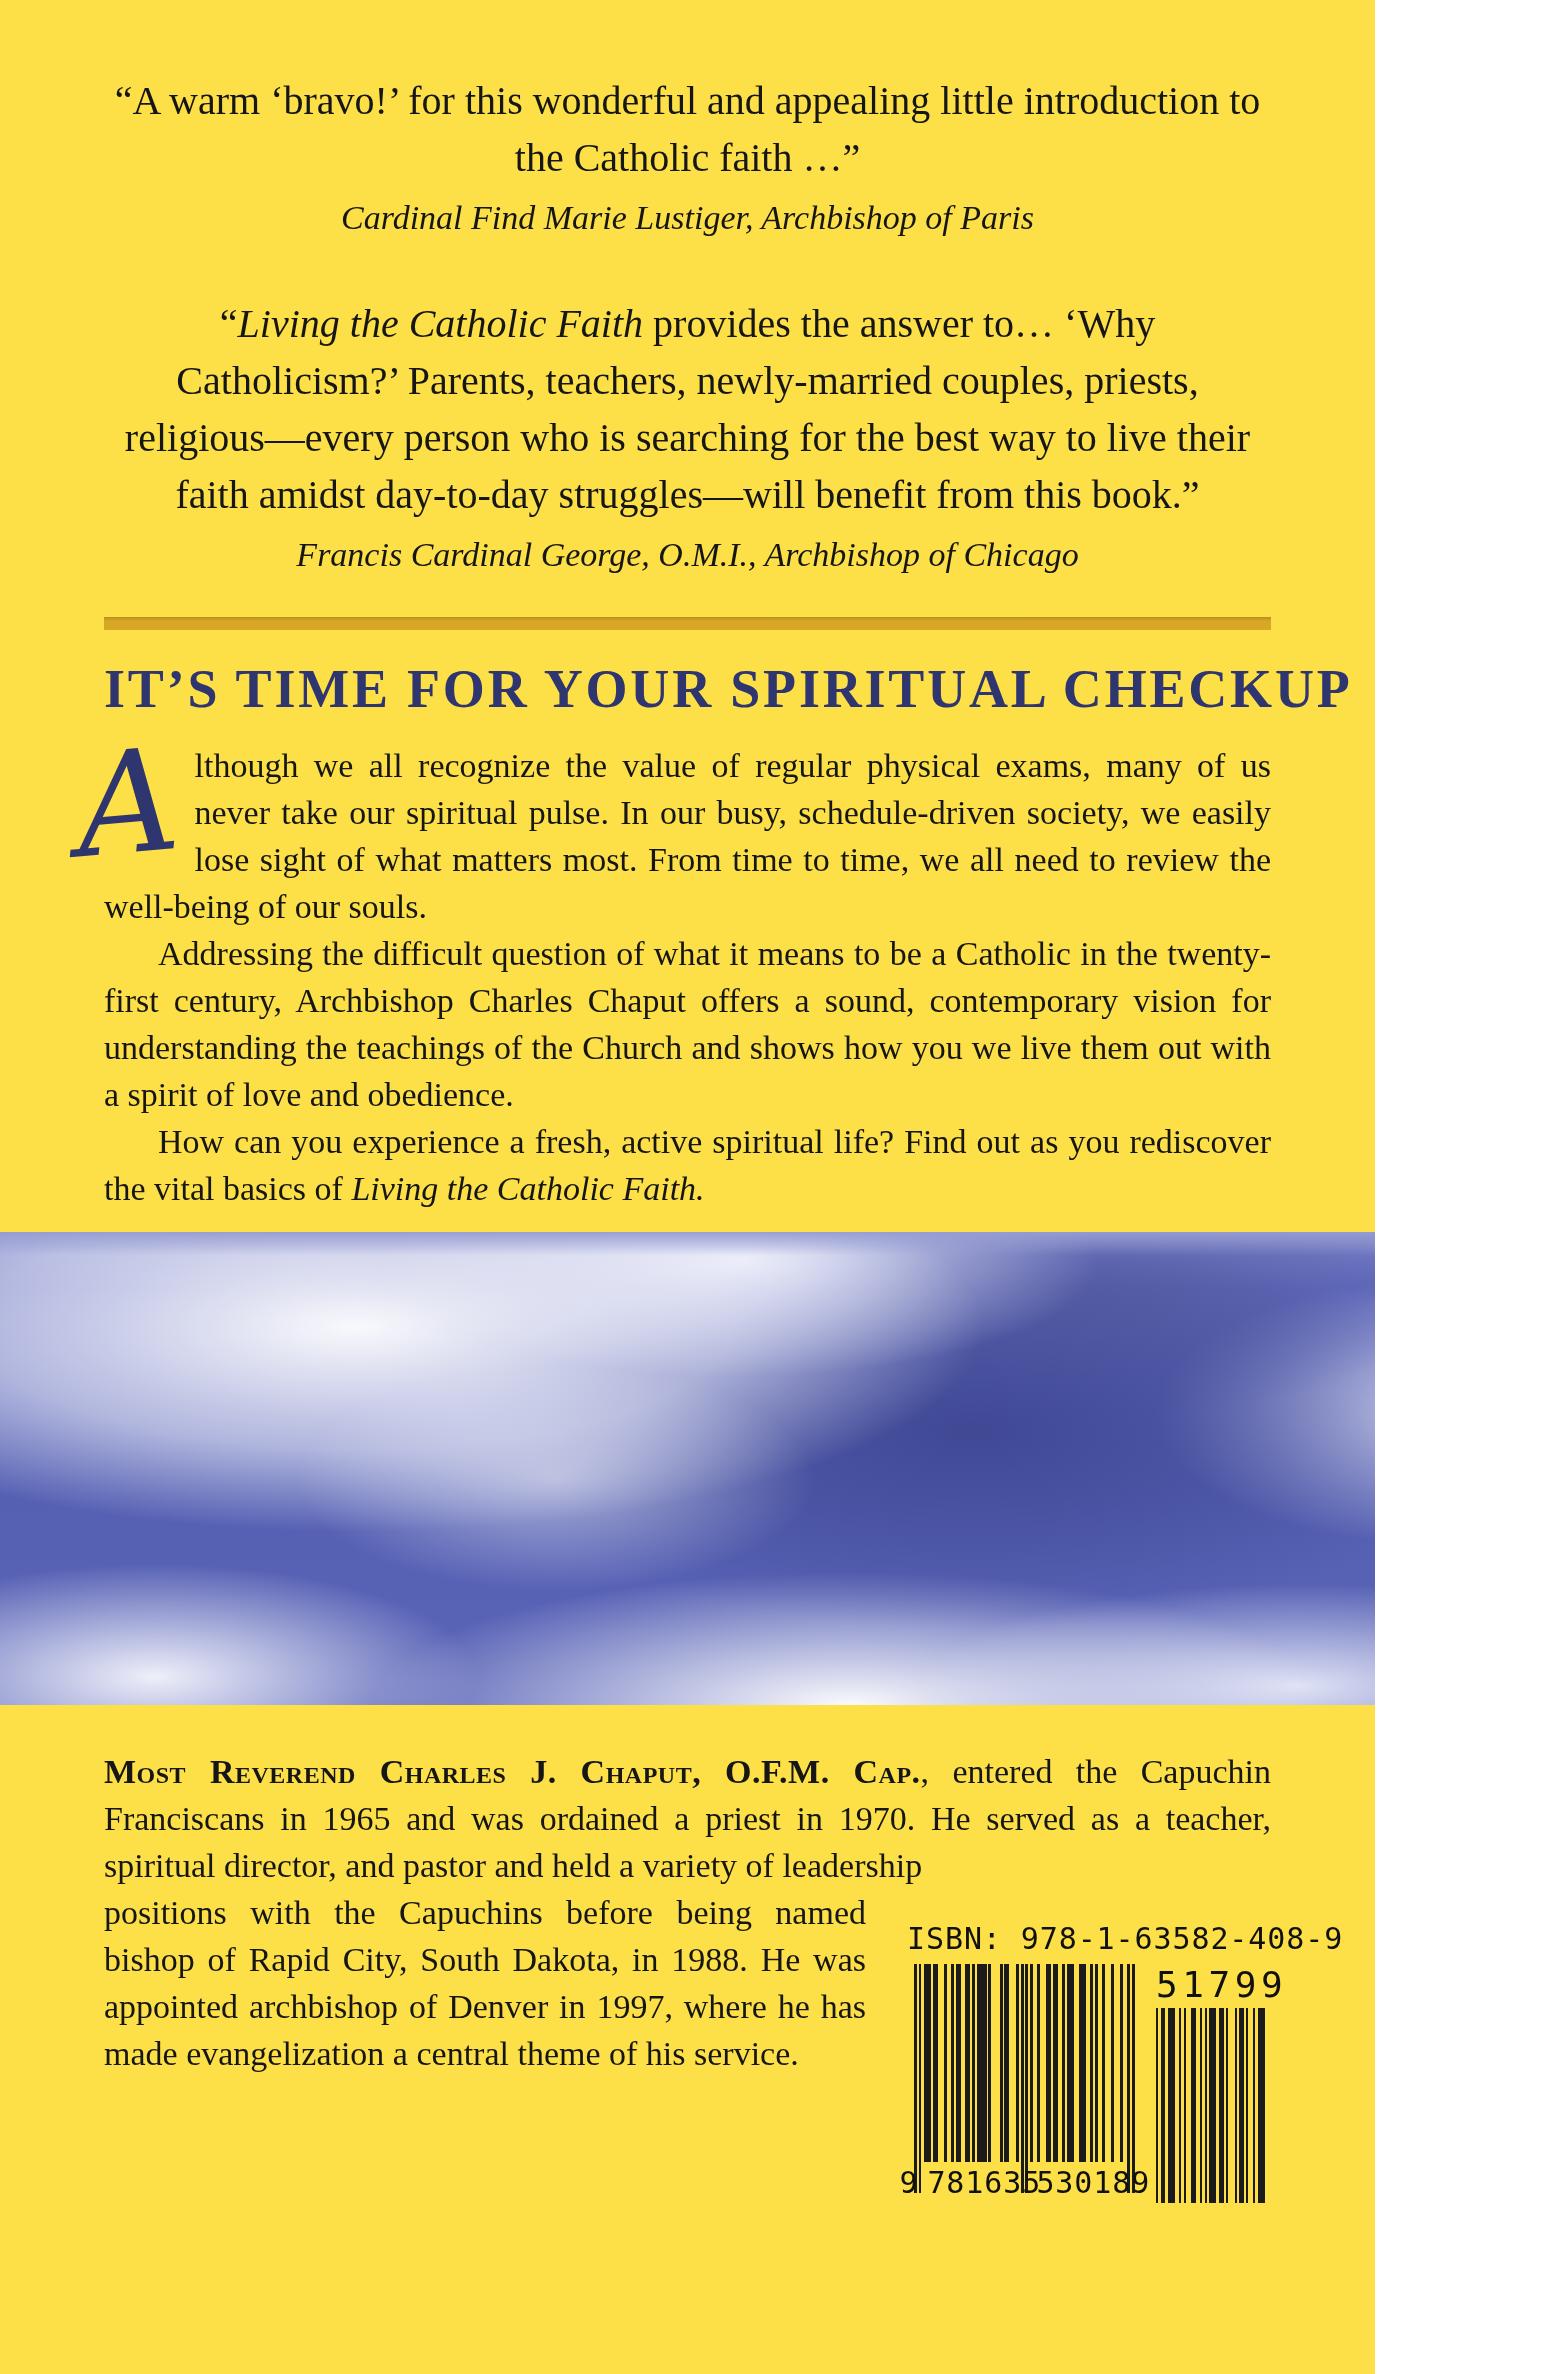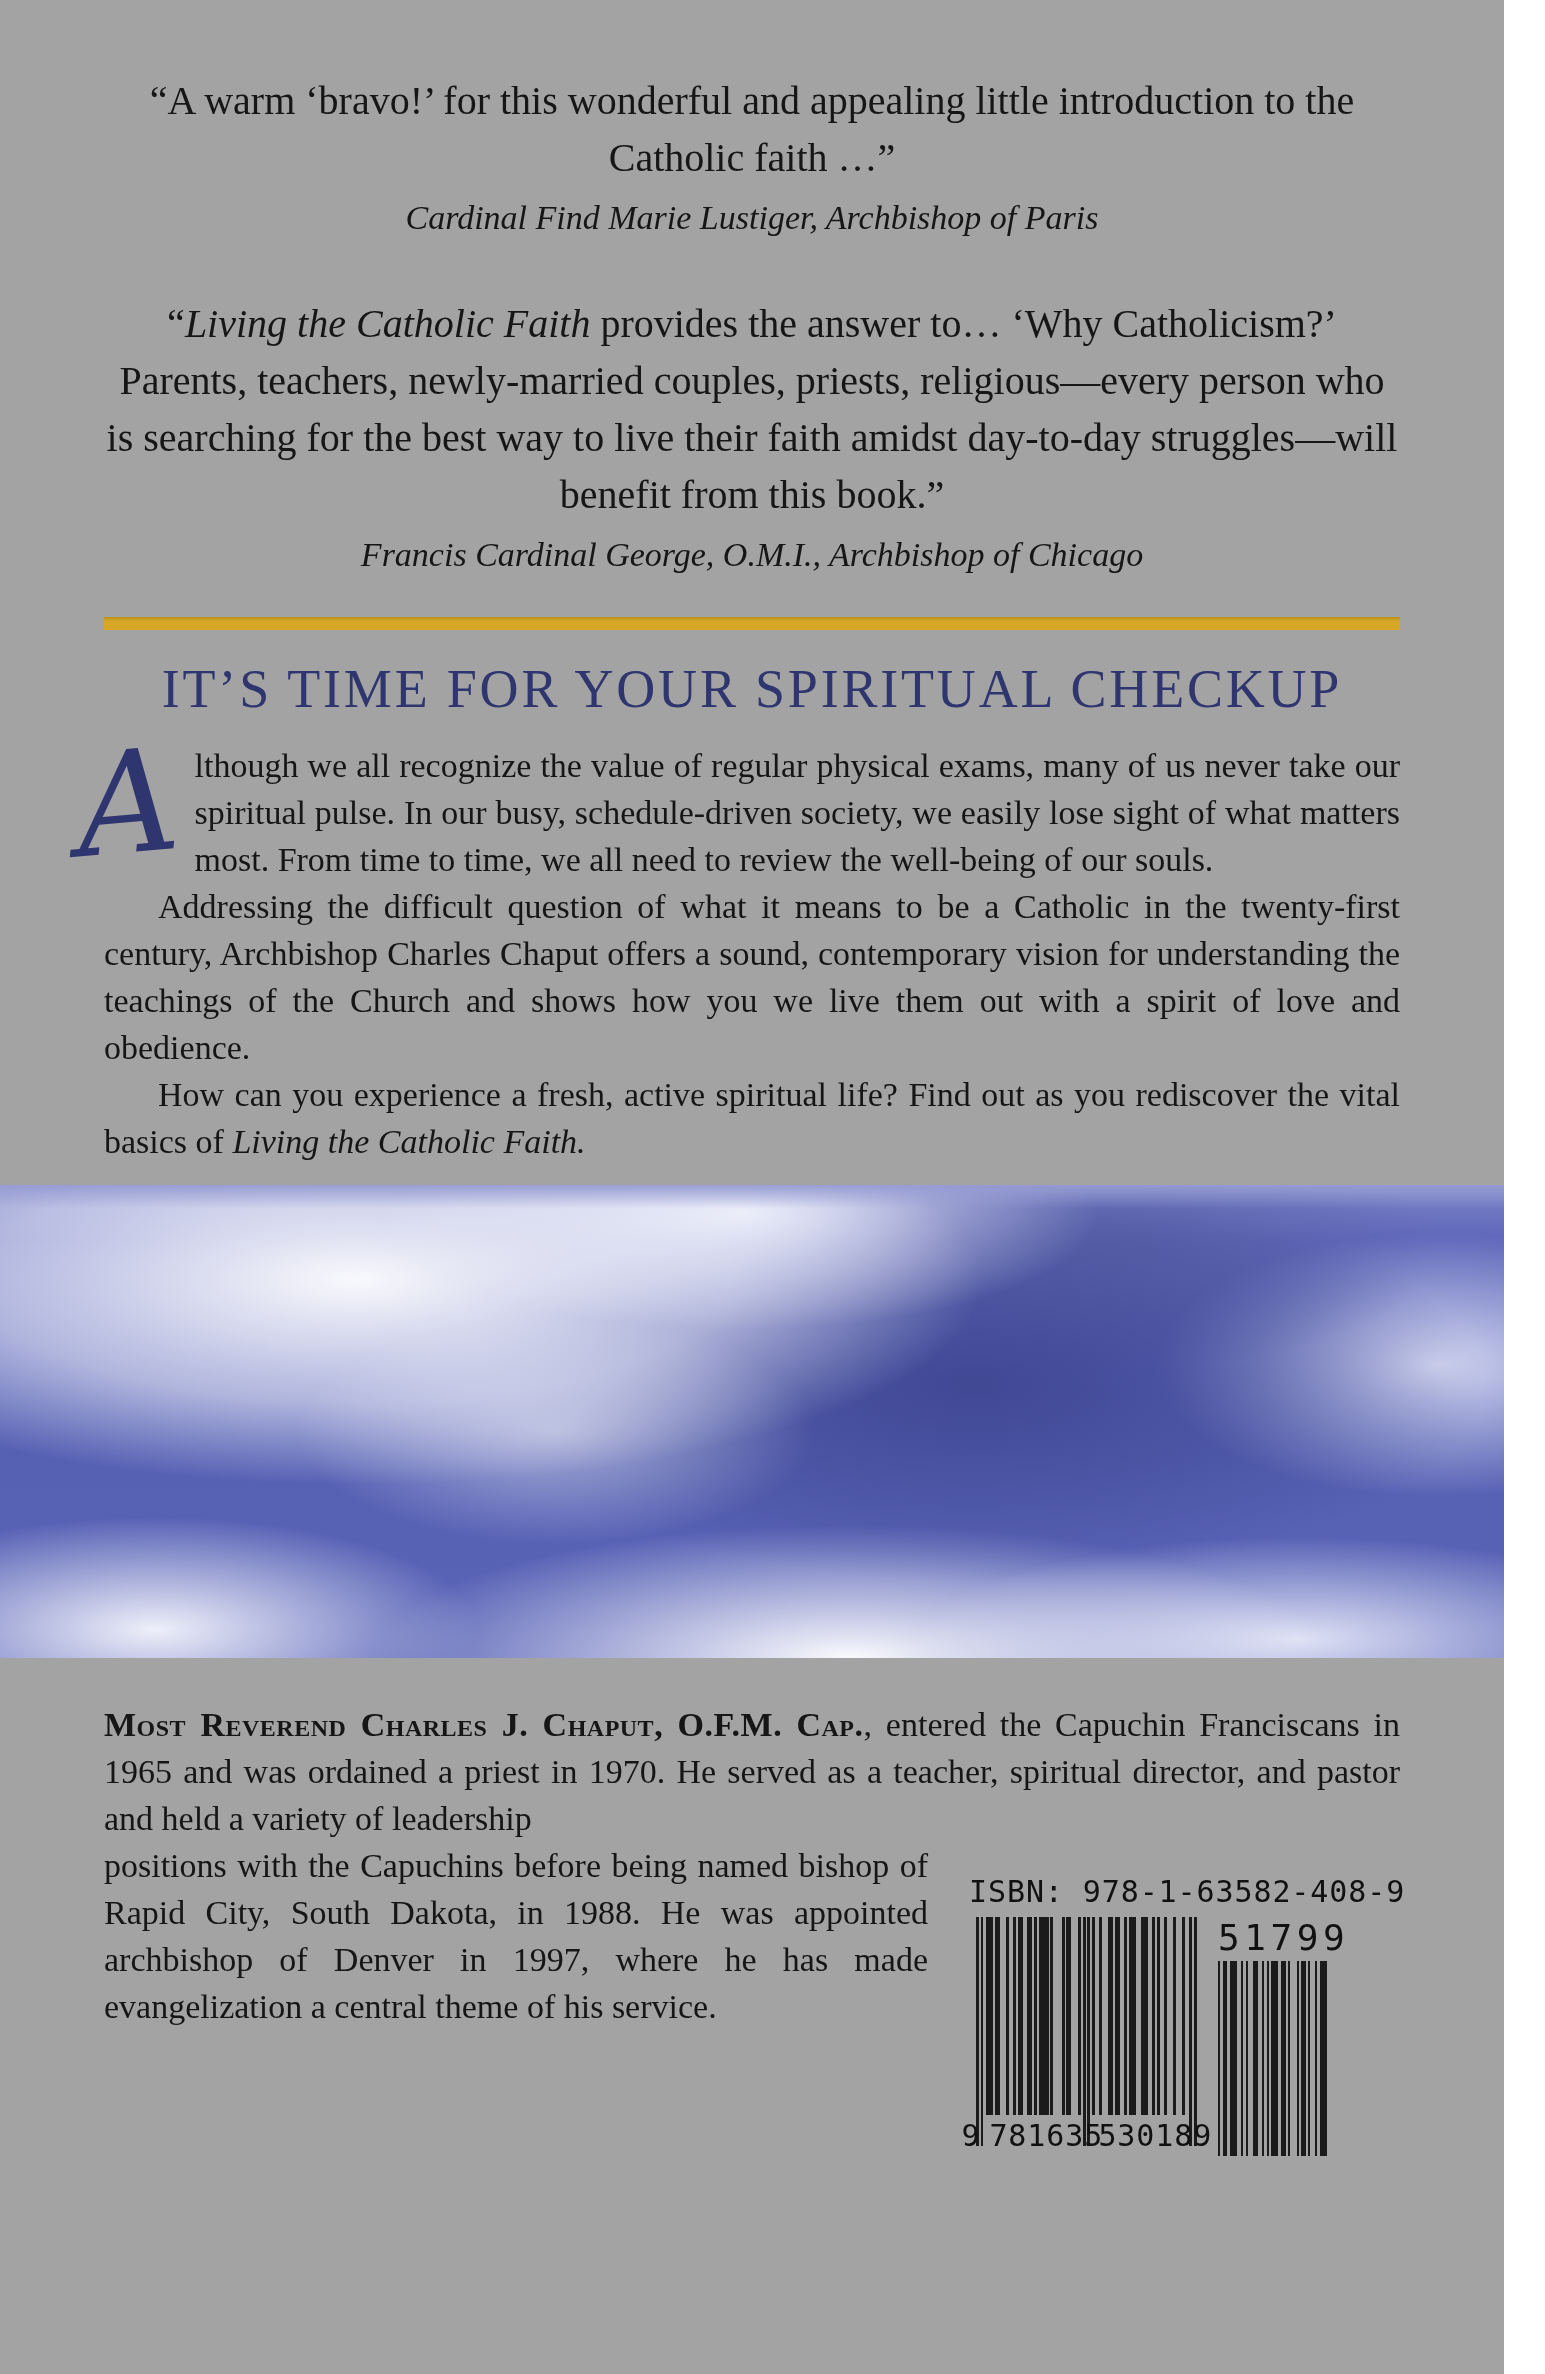--- a/index.html
+++ b/index.html
@@ -1,36 +1,36 @@
 <!DOCTYPE html>
 <html style="font-size:15px"><head>
 <meta charset="utf-8">
 <style>
   html,body{margin:0;padding:0;background:#ffffff;}
   .page{
-    position:relative; width:1504px; height:2375px; overflow:hidden;
-    background:#a3a3a3; color:#161616;
+    position:relative; width:1375px; height:2375px; overflow:hidden;
+    background:#fde047; color:#161616;
     font-family:"Liberation Serif", serif;
   }
   .content{padding:0 104px;}
   
   .quote{font-size:40px; line-height:57px; text-align:center; margin:0;}
   .quote-1{padding-top:72px;}
   .quote-2{margin-top:58px;}
   .quote i{font-style:italic;}
   .attr{font-size:34px; font-style:italic; text-align:center; margin:13px 0 0 0;}
   
   .gold-rule{
     margin-top:43px; height:13px;
     background:linear-gradient(180deg,#b8901e 0%,#d8a726 30%,#d8a726 100%);
   }
   
   .headline{
     margin:28px 0 0 0; text-align:center;
-    font-size:54px; font-weight:400; letter-spacing:2.8px;
+    font-size:54px; font-weight:700; letter-spacing:2.8px;
     color:#2f356f; white-space:nowrap;
   }
   
   .para{font-size:34px; line-height:47px; text-align:justify; margin:0;}
   .para-first{margin-top:22px;}
   .para-indent{text-indent:54px;}
   .dropcap{
     float:left; font-family:"DejaVu Serif", serif; font-style:italic;
     font-size:141px; line-height:108px; color:#2f356f;
     margin:7.4px 16.7px -7.4px -28px; transform:rotate(-5deg);

